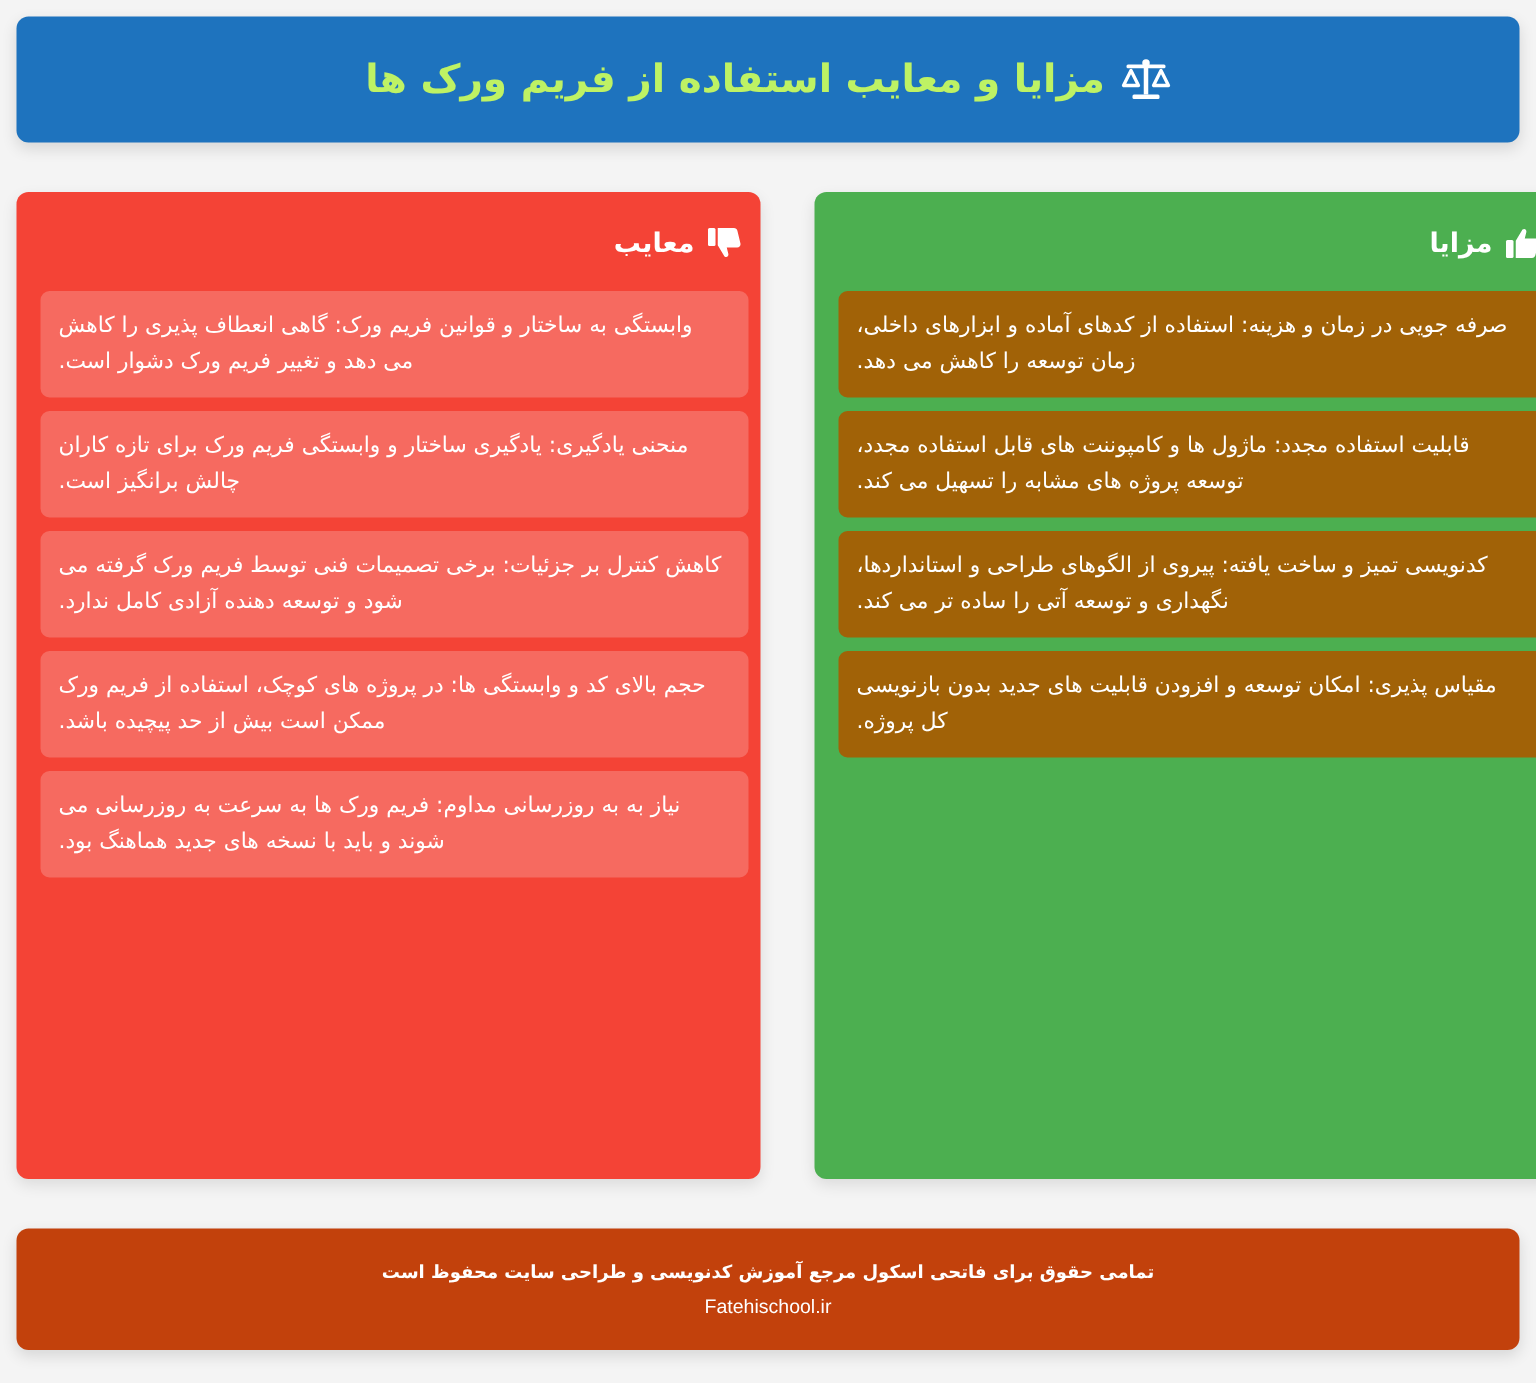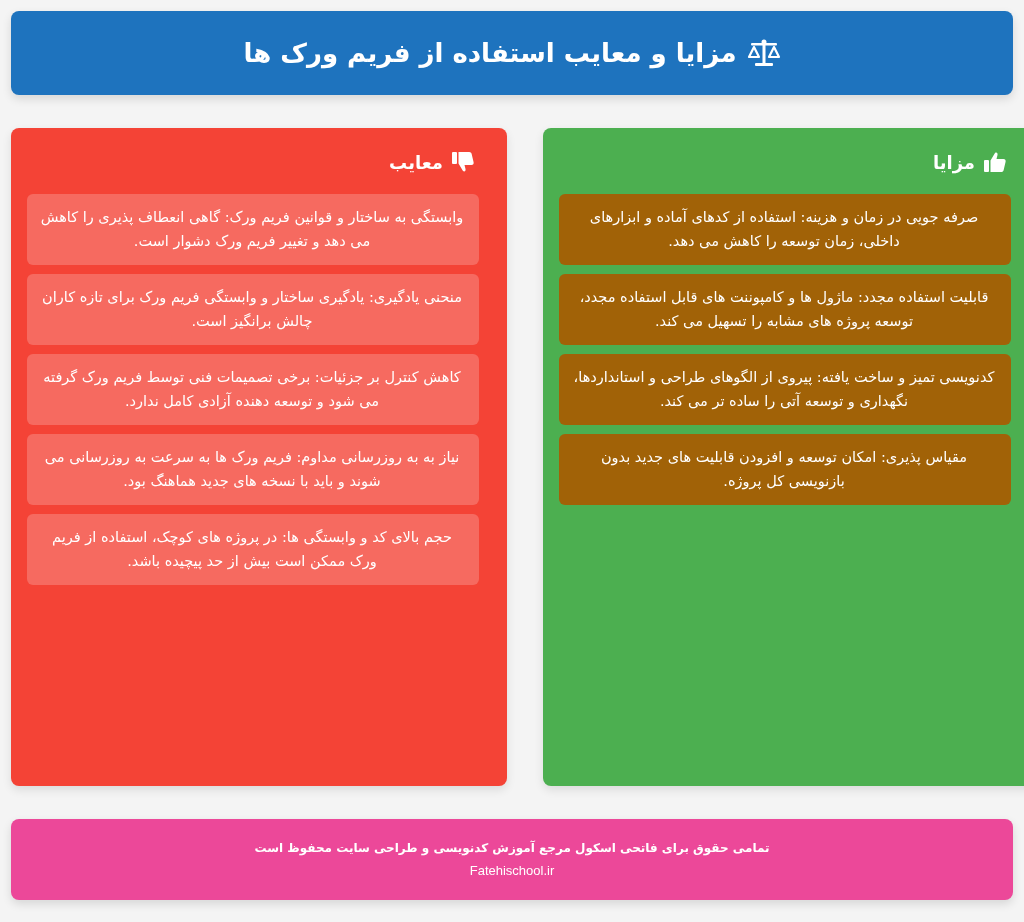--- a/index.html
+++ b/index.html
@@ -24,34 +24,34 @@
       box-shadow: 0 4px 10px rgba(0,0,0,0.12);
       display: flex;
       align-items: center;
       justify-content: center;
       gap: 10px;
       color: #fff;
     }
     .header-title {
       font-size: 26px;
       font-weight: bold;
-      color: #ffffff;
+      color: #bef264;
     }
     .header-icon {
       width: 34px; height: 30px;
       display: inline-block;
     }
     .panel {
       position: absolute;
       top: 128px;
       width: 496px;
       height: 658px;
       border-radius: 8px;
       box-shadow: 0 4px 10px rgba(0,0,0,0.10);
-      padding: 20px 28px 16px 16px;
+      padding: 20px 8px 16px 16px;
     }
     .panel.pros { left: 543px; background: #4caf50; }
     .panel.cons { left: 11px; background: #f44336; }
     .panel-head {
       display: flex;
       align-items: center;
       gap: 8px;
       height: 28px;
       margin-bottom: 18px;
       padding-right: 4px;
@@ -63,29 +63,29 @@
       color: #fff;
     }
     .panel-icon { width: 24px; height: 24px; display: inline-block; }
     .item {
       border-radius: 6px;
       padding: 11px 14px 11px 12px;
       margin-bottom: 9px;
       color: #fff;
       font-size: 14.5px;
       line-height: 24px;
-      text-align: center;
+      text-align: left;
     }
     .pros .item { background: #a16207; min-height: 71px; }
     .cons .item { background: #f66a60; min-height: 71px; }
     .footer {
       position: absolute;
       left: 11px; top: 819px;
       width: 1002px; height: 81px;
-      background: #ec4899;
+      background: #c2410c;
       border-radius: 8px;
       box-shadow: 0 4px 10px rgba(0,0,0,0.12);
       display: flex;
       flex-direction: column;
       align-items: center;
       justify-content: center;
       gap: 8px;
       color: #fff;
     }
     .footer-line {
@@ -136,22 +136,22 @@
     <div class="panel-head">
       <svg class="panel-icon" viewBox="0 0 24 24">
         <rect x="1" y="2" width="5" height="12" rx="1" fill="#fff"></rect>
         <path d="M7.5 13.5 L12 21 C13.5 22 15 21 14.5 19 L13.5 15 L20.5 15 C22 15 23 13.7 22.6 12.2 L20.6 3.8 C20.3 2.7 19.4 2 18.3 2 L7.5 2 Z" fill="#fff"></path>
       </svg>
       <h2 class="panel-title">معایب</h2>
     </div>
     <div class="item">وابستگی به ساختار و قوانین فریم ورک: گاهی انعطاف پذیری را کاهش می دهد و تغییر فریم ورک دشوار است.</div>
     <div class="item">منحنی یادگیری: یادگیری ساختار و وابستگی فریم ورک برای تازه کاران چالش برانگیز است.</div>
     <div class="item">کاهش کنترل بر جزئیات: برخی تصمیمات فنی توسط فریم ورک گرفته می شود و توسعه دهنده آزادی کامل ندارد.</div>
+    <div class="item">حجم بالای کد و وابستگی ها: در پروژه های کوچک، استفاده از فریم ورک ممکن است بیش از حد پیچیده باشد.</div>
     <div class="item">نیاز به به روزرسانی مداوم: فریم ورک ها به سرعت به روزرسانی می شوند و باید با نسخه های جدید هماهنگ بود.</div>
-    <div class="item">حجم بالای کد و وابستگی ها: در پروژه های کوچک، استفاده از فریم ورک ممکن است بیش از حد پیچیده باشد.</div>
   </div>
 
   <div class="footer">
     <div class="footer-line">تمامی حقوق برای فاتحی اسکول مرجع آموزش کدنویسی و طراحی سایت محفوظ است</div>
     <div class="footer-site">Fatehischool.ir</div>
   </div>
 
 </div>
 
 </body></html>

